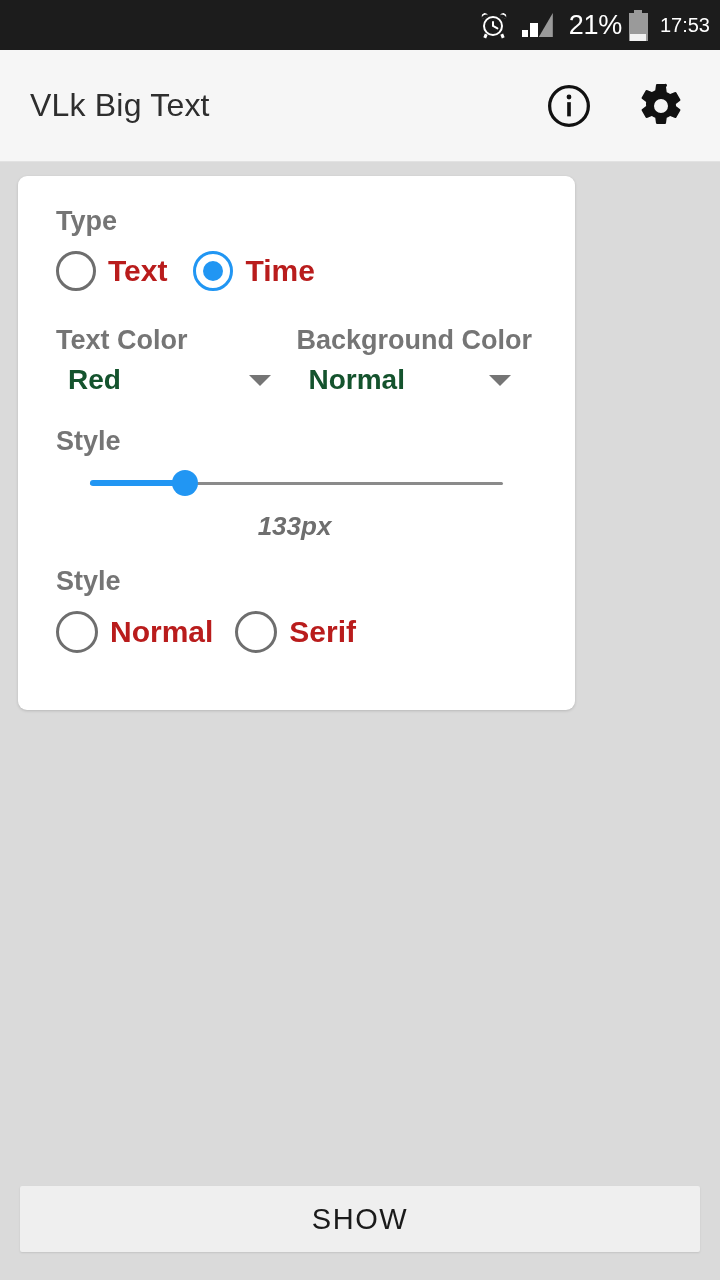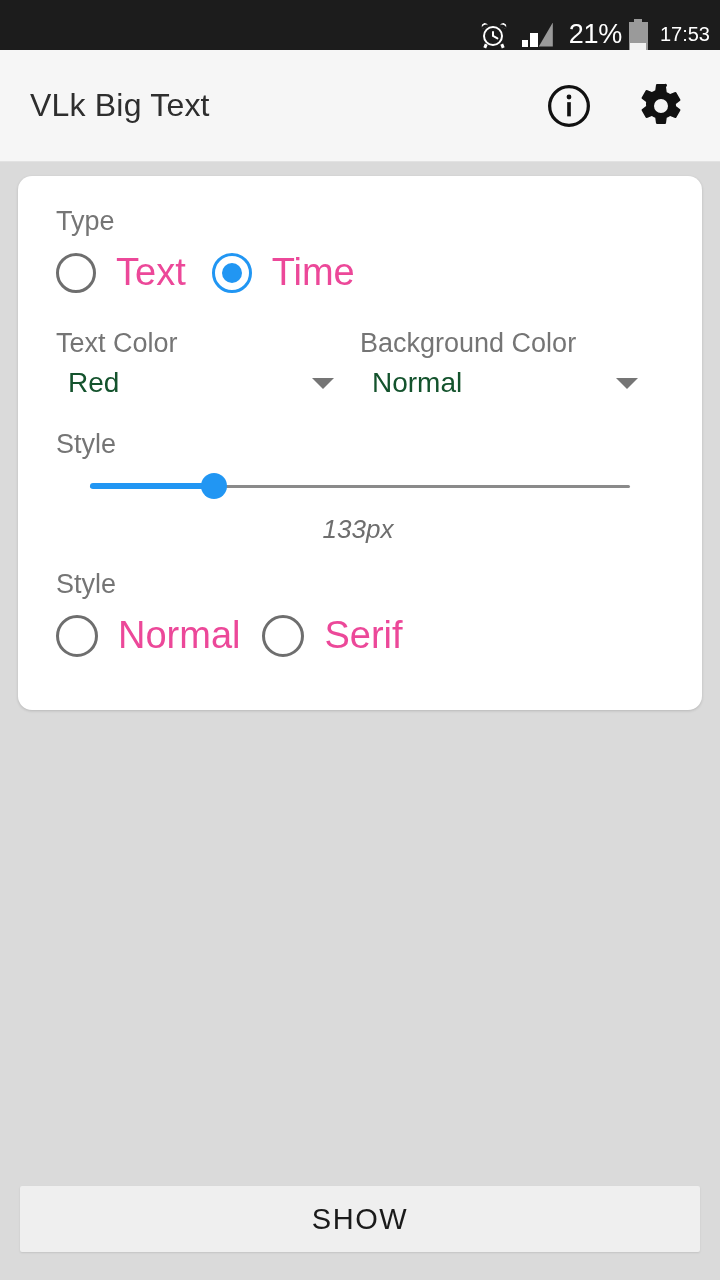--- a/index.html
+++ b/index.html
@@ -17,21 +17,21 @@
   }
 
   
   #status-bar {
     position: absolute;
     top: 0; left: 0;
     width: 720px;
     height: 50px;
     background: #1c1c1c;
     display: flex;
-    align-items: flex-end;
+    align-items: center;
     justify-content: flex-end;
     padding-right: 10px;
   }
 
   .sb-group {
     display: flex;
     align-items: center;
   }
 
   
@@ -165,26 +165,27 @@
     align-items: center;
     justify-content: center;
   }
   .bar-action.info { margin-right: 18px; }
   .bar-action.settings { margin-right: 22px; }
 
   
   #settings-card {
     position: absolute;
     top: 176px; left: 18px;
-    width: 684px;
+    width: 557px;
     height: 534px;
     background: #ffffff;
-    border-radius: 14px;
+    border-radius: 9px;
     box-shadow: 0 1px 3px rgba(0,0,0,0.16);
     padding: 30px 38px 0 38px;
+    font-weight: bold;
   }
 
   .section-label {
     font-size: 27px;
     color: #757575;
     margin-bottom: 14px;
   }
 
   .radio-row {
     display: flex;
@@ -212,23 +213,23 @@
     content: "";
     position: absolute;
     left: 50%; top: 50%;
     transform: translate(-50%, -50%);
     width: 20px; height: 20px;
     border-radius: 50%;
     background: #2196f3;
   }
 
   .radio-label {
-    font-size: 38px;
-    color: #ec4899;
-    margin-left: 20px;
+    font-size: 30px;
+    color: #b91c1c;
+    margin-left: 12px;
     white-space: nowrap;
   }
 
   
   .color-row {
     display: flex;
     margin-top: 34px;
   }
   .color-col {
     width: 50%;

